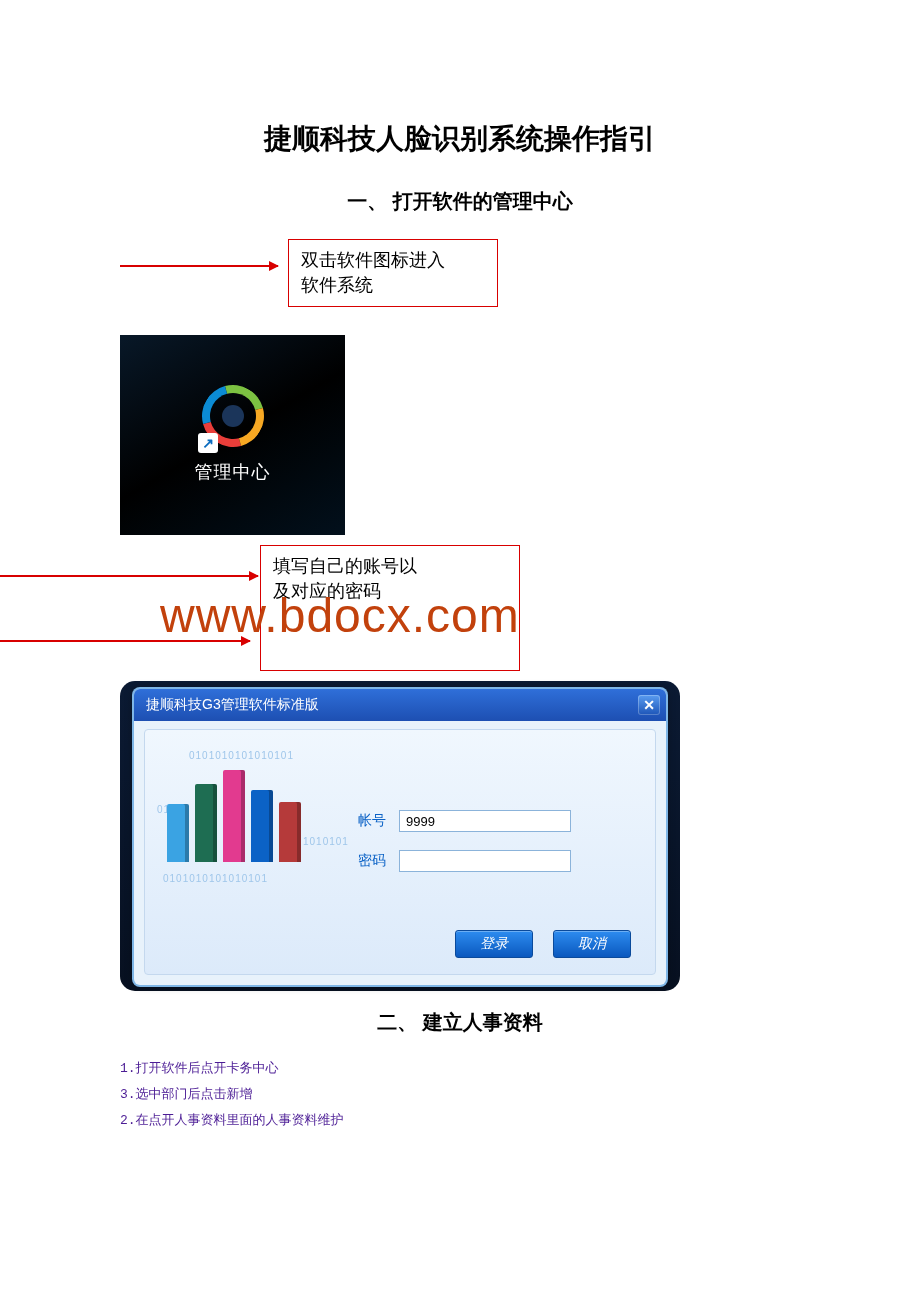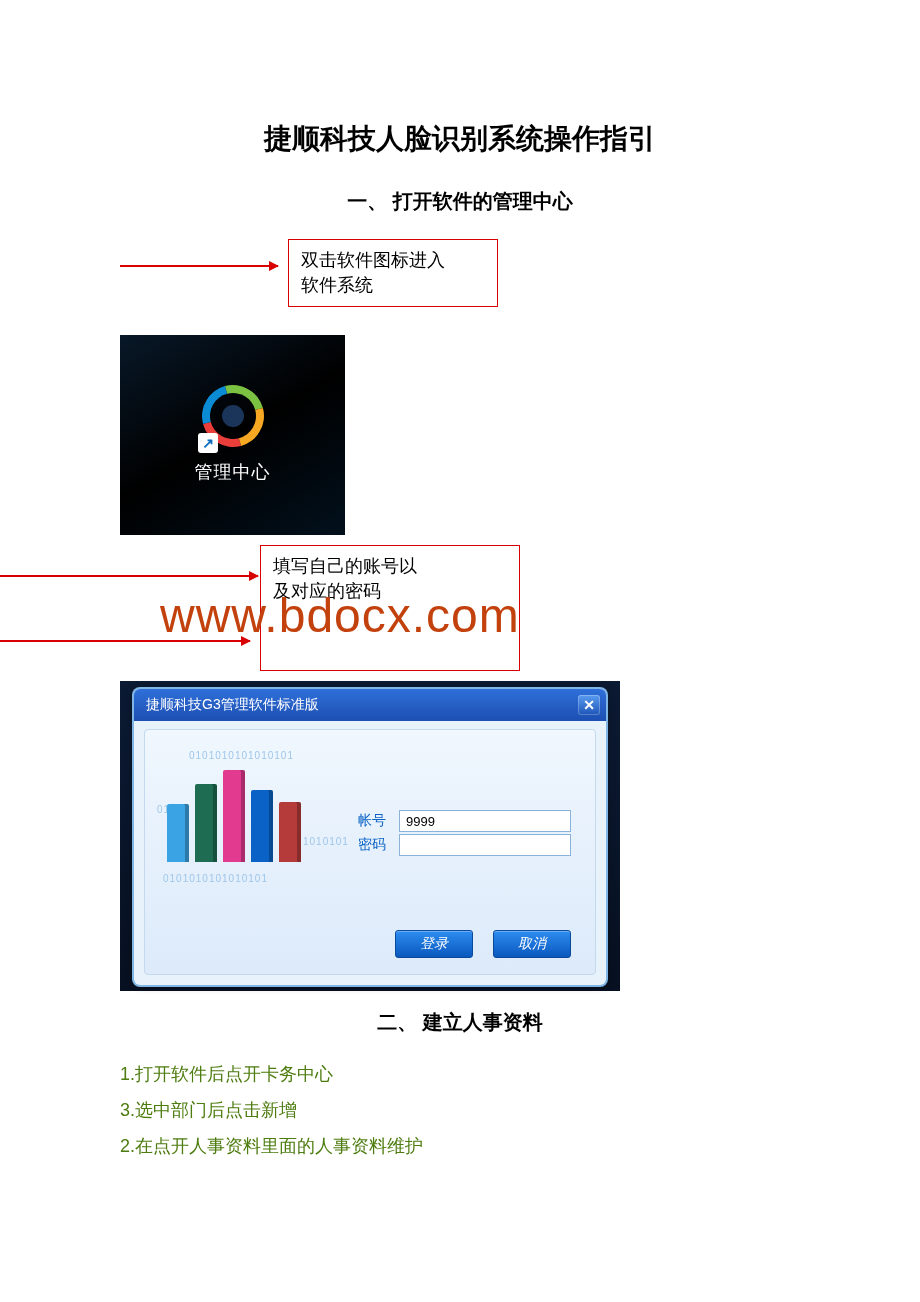--- a/index.html
+++ b/index.html
@@ -99,23 +99,24 @@
   .watermark {
     position:absolute; left:160px; top:588px;
     font-size:48px; color:#c2410c; letter-spacing:1px;
     font-family: Arial, sans-serif;
     pointer-events:none;
   }
 
   
   .login-wrap {
     margin-left: 120px; margin-top: 6px;
-    width: 500px; height: 310px;
+    width: 560px; height: 310px;
     background: linear-gradient(180deg, #0b1a33 0%, #071020 100%);
     position: relative;
+    border-radius: 15px;
   }
   .login-window {
     position:absolute; left:14px; top:8px; right:14px; bottom:6px;
     background:#e8f2fb;
     border-radius:6px;
     box-shadow: 0 0 0 2px #7fb6e6, 0 0 10px rgba(0,0,0,.4);
     overflow:hidden;
   }
   .login-titlebar {
     height:32px;
@@ -151,21 +152,21 @@
   .b5{height:60px;background:#b53a3a;}
   .bin-txt { position:absolute; font-size:10px; color:#9fc6ea; letter-spacing:1px;}
   .bt-top{left:30px; top:6px;}
   .bt-left{left:-2px; top:60px;}
   .bt-right{left:138px; top:92px;padding-left:6px;}
   .bt-bottom{left:4px; bottom:10px;}
 
   .field-row {
     position:absolute; left:210px; display:flex; align-items:center; gap:10px;
   }
-  .fr1{top:80px;} .fr2{top:104px;}
+  .fr1{top:80px;} .fr2{top:120px;}
   .field-label{ color:#0b62c6; font-size:14px; width:34px; text-align:center;}
   .field-input{
     width:172px; height:22px; border:1px solid #8bb3da; background:#fff;
     font-size:13px; padding:0 6px; color:#000;
   }
 
   .btn-row {
     position:absolute; right:24px; bottom:16px; display:flex; gap:20px;font-style:italic;
   }
   .dlg-btn {
@@ -177,23 +178,24 @@
     display:flex; align-items:center; justify-content:center;
     box-shadow: inset 0 1px 0 rgba(255,255,255,.3);
   }
 
   
   .section2 {
     margin-top: 18px;
   }
   .step-list {
     margin-left: 120px;
-    font-size: 18px;
+    font-size: 13px;
     line-height: 2;
-    color:#4d7c0f;
+    color:#4c1d95;
+    font-family:Liberation Mono, monospace;
   }
 </style>
 </head>
 <body>
 
 <div class="title">捷顺科技人脸识别系统操作指引</div>
 
 <div class="section-header">一、 打开软件的管理中心</div>
 
 <div class="callout1-row">

